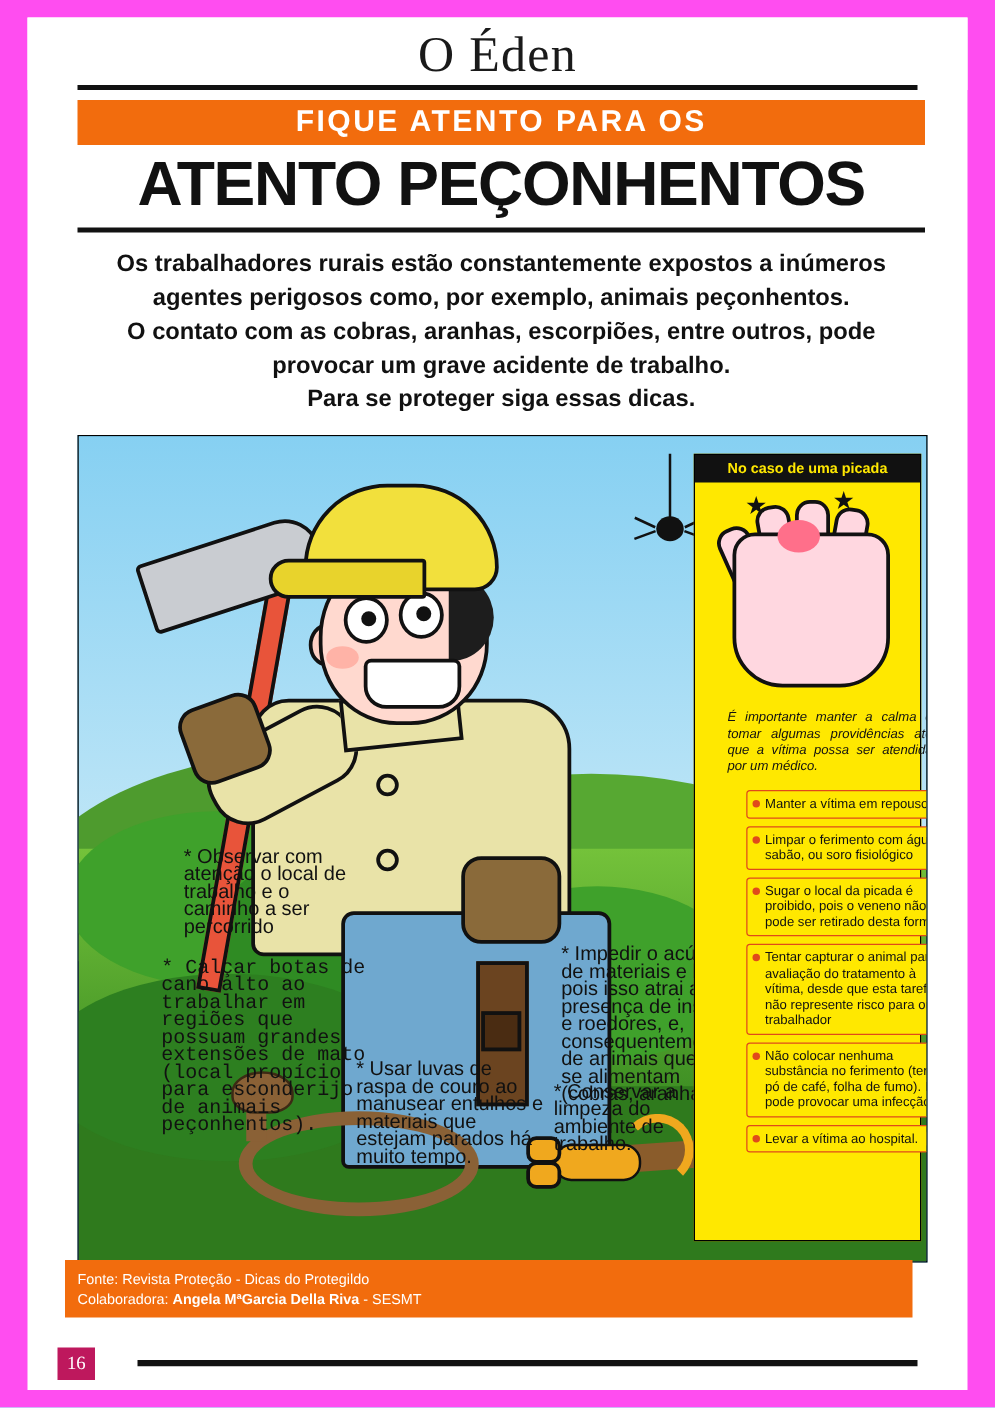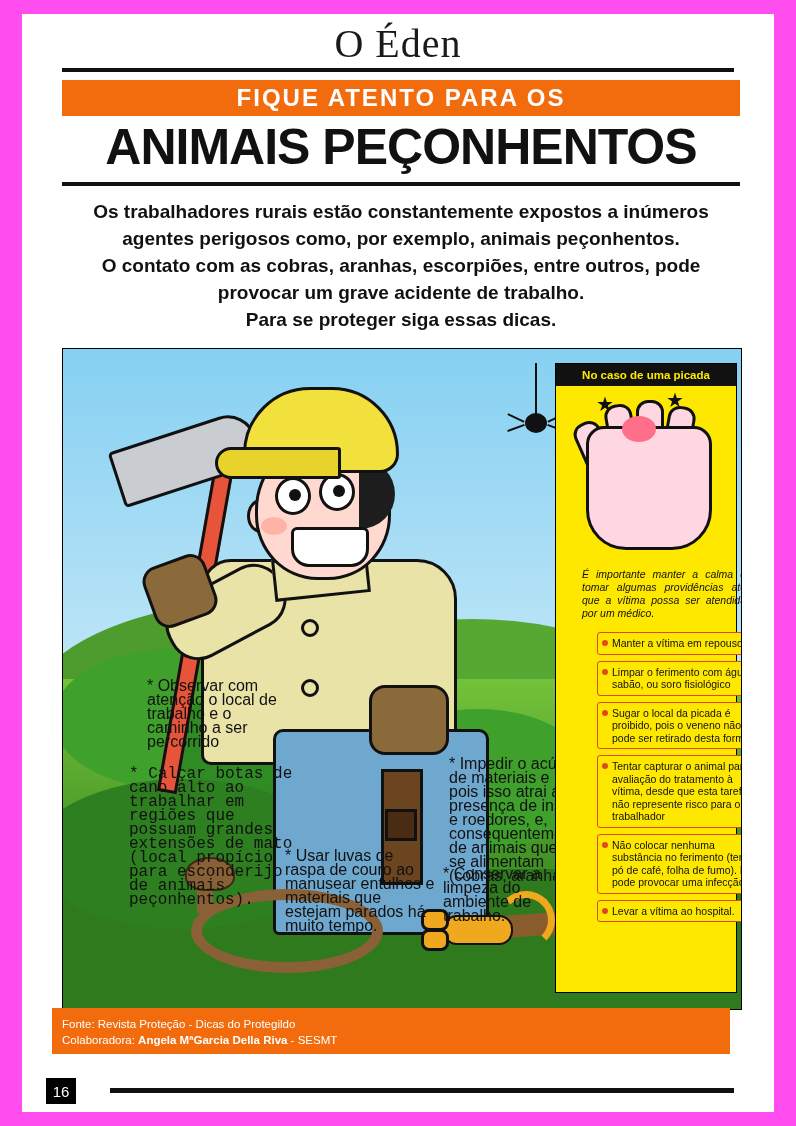--- a/index.html
+++ b/index.html
@@ -332,23 +332,24 @@
     font-size:11.5px;
     line-height:16px;
     padding:8px 10px;
     box-sizing:border-box;
   }
   .source b { color:#ffffff; }
 
   
   .page-num {
     position:absolute; left:46px; top:1078px; width:30px; height:26px;
-    background:#000000; color:#fff;
+    background:#be185d; color:#fff;
     display:flex; align-items:center; justify-content:center;
     font-size:15px;
+    font-family:Liberation Serif, serif;
   }
   .footer-rule {
     position:absolute; left:110px; top:1088px; width:624px; height:5px;
     background:#111;
   }
 </style>
 </head>
 <body>
 
 <div class="page-frame"></div>
@@ -356,21 +357,21 @@
 
 <div class="masthead">
   <div class="masthead-title">O Éden</div>
 </div>
 <div class="masthead-rule"></div>
 
 <div class="banner">
   <div class="banner-text">FIQUE ATENTO PARA OS</div>
 </div>
 <div class="headline">
-  <div class="headline-text">ANIMAIS PEÇONHENTOS</div>
+  <div class="headline-text">ATENTO PEÇONHENTOS</div>
 </div>
 <div class="headline-rule"></div>
 
 <div class="intro">
   <div>Os trabalhadores rurais estão constantemente expostos a inúmeros</div>
   <div>agentes perigosos como, por exemplo, animais peçonhentos.</div>
   <div>O contato com as cobras, aranhas, escorpiões, entre outros, pode</div>
   <div>provocar um grave acidente de trabalho.</div>
   <div>Para se proteger siga essas dicas.</div>
 </div>

